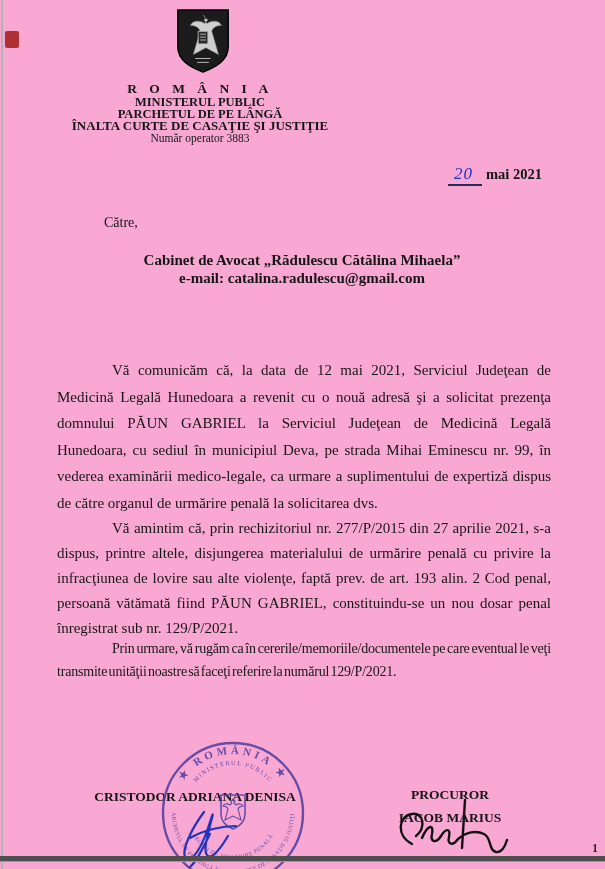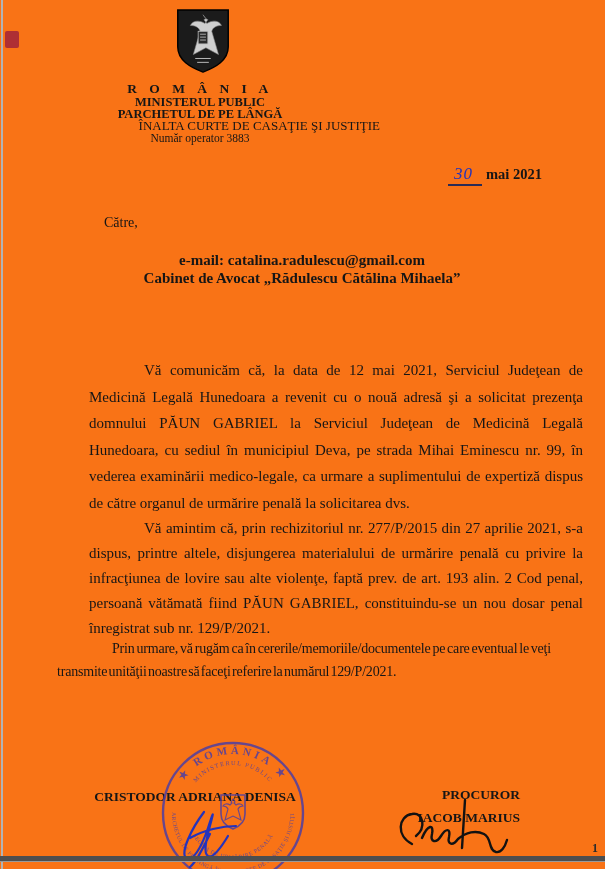--- a/index.html
+++ b/index.html
@@ -1,53 +1,53 @@
 <!DOCTYPE html>
 <html><head>
 <meta charset="utf-8">
 <style>
   html,body{margin:0;padding:0;background:#ffffff;}
   .page{
-    position:relative;width:605px;height:869px;background:#f97316;
+    position:relative;width:605px;height:869px;background:#f9a8d4;
     overflow:hidden;font-family:"Liberation Serif", serif;color:#161616;
   }
   .scan-edge-left{position:absolute;left:1px;top:0;width:2px;height:100%;background:#b3b3b3;}
   .scan-edge-bottom{position:absolute;left:0;top:856px;width:100%;height:5px;background:#4e4e4e;border-bottom:1px solid #9a9a9a;}
   .red-mark{position:absolute;left:5px;top:31px;width:14px;height:17px;background:#ae2f34;border-radius:2px;}
 
   .emblem{position:absolute;left:171px;top:8px;}
 
   .letterhead{position:absolute;left:20px;top:82px;width:360px;text-align:center;line-height:12px;}
   .lh-country{font-weight:bold;font-size:13.5px;letter-spacing:4.5px;line-height:14px;}
   .lh-ministry{font-weight:bold;font-size:12.5px;}
   .lh-office1{font-weight:bold;font-size:12.5px;}
-  .lh-office2{font-weight:normal;font-size:13px;text-align:right;}
+  .lh-office2{font-weight:bold;font-size:13px;}
   .lh-section{font-weight:bold;font-style:italic;font-size:12px;}
   .lh-operator{font-size:11.5px;}
 
   .dossier{position:absolute;left:117px;top:168px;font-weight:bold;font-size:15px;}
   .date-group{position:absolute;left:448px;top:164px;white-space:nowrap;}
   .date-day-wrap{display:inline-block;border-bottom:2px solid #2b2b55;padding:0 9px 0 6px;}
   .date-day{font-style:italic;font-size:17px;color:#2433bd;letter-spacing:1px;}
   .date-rest{font-weight:bold;font-size:14.5px;margin-left:4px;}
 
   .salutation{position:absolute;left:104px;top:215px;font-size:14px;}
 
   .recipient{position:absolute;left:55px;top:251px;width:494px;text-align:center;font-weight:bold;font-size:15px;line-height:18px;}
 
   .body-par{position:absolute;left:57px;width:494px;text-align:justify;text-indent:55px;}
-  .par-a{font-size:15px;margin-left:32px;}
+  .par-a{font-size:15px;}
   .par-b{font-size:14px;word-spacing:-2px;letter-spacing:-0.2px;}
   #p1{top:342px;line-height:26.5px;}
   #p2{top:501px;line-height:25px;}
   #p3{top:624px;line-height:22.5px;}
   #p4{top:672px;line-height:22.5px;}
 
   .sig-left{position:absolute;left:60px;top:783px;width:270px;text-align:center;font-weight:bold;font-size:13.5px;line-height:27px;}
-  .sig-right{position:absolute;left:380px;top:783px;width:140px;text-align:right;font-weight:bold;font-size:13.5px;line-height:23px;}
+  .sig-right{position:absolute;left:380px;top:783px;width:140px;text-align:center;font-weight:bold;font-size:13.5px;line-height:23px;}
 
   .stamp{position:absolute;left:158px;top:738px;opacity:0.88;pointer-events:none;}
   .sig-blue{position:absolute;left:152px;top:796px;pointer-events:none;}
   .sig-black{position:absolute;left:382px;top:790px;pointer-events:none;}
 
   .page-number{position:absolute;left:592px;top:841px;font-size:12px;font-weight:bold;color:#2c2c2c;}
 </style>
 </head>
 <body>
 
@@ -66,28 +66,28 @@
 
   <header class="letterhead">
     <div class="lh-country">R O M Â N I A</div>
     <div class="lh-ministry">MINISTERUL PUBLIC</div>
     <div class="lh-office1">PARCHETUL DE PE LÂNGĂ</div>
     <div class="lh-office2">ÎNALTA CURTE DE CASAŢIE ŞI JUSTIŢIE</div>
     <div class="lh-operator">Număr operator 3883</div>
   </header>
 
   <div class="date-group">
-    <span class="date-day-wrap"><span class="date-day">30</span></span><span class="date-rest">mai 2021</span>
+    <span class="date-day-wrap"><span class="date-day">20</span></span><span class="date-rest">mai 2021</span>
   </div>
 
   <div class="salutation">Către,</div>
 
   <div class="recipient">
+    <div>Cabinet de Avocat „Rădulescu Cătălina Mihaela”</div>
     <div>e-mail: catalina.radulescu@gmail.com</div>
-    <div>Cabinet de Avocat „Rădulescu Cătălina Mihaela”</div>
   </div>
 
   <p id="p1" class="body-par par-a">Vă comunicăm că, la data de 12 mai 2021, Serviciul Judeţean de Medicină Legală Hunedoara a revenit cu o nouă adresă şi a solicitat prezenţa domnului PĂUN GABRIEL la Serviciul Judeţean de Medicină Legală Hunedoara, cu sediul în municipiul Deva, pe strada Mihai Eminescu nr. 99, în vederea examinării medico-legale, ca urmare a suplimentului de expertiză dispus de către organul de urmărire penală la solicitarea dvs.</p>
   <p id="p2" class="body-par par-a">Vă amintim că, prin rechizitoriul nr. 277/P/2015 din 27 aprilie 2021, s-a dispus, printre altele, disjungerea materialului de urmărire penală cu privire la infracţiunea de lovire sau alte violenţe, faptă prev. de art. 193 alin. 2 Cod penal, persoană vătămată fiind PĂUN GABRIEL, constituindu-se un nou dosar penal înregistrat sub nr. 129/P/2021.</p>
   <p id="p3" class="body-par par-b">Prin urmare, vă rugăm ca în cererile/memoriile/documentele pe care eventual le veţi transmite unităţii noastre să faceţi referire la numărul 129/P/2021.</p>
 
   <div class="sig-left">
     <div>CRISTODOR ADRIANA DENISA</div>
   </div>
   <div class="sig-right">

